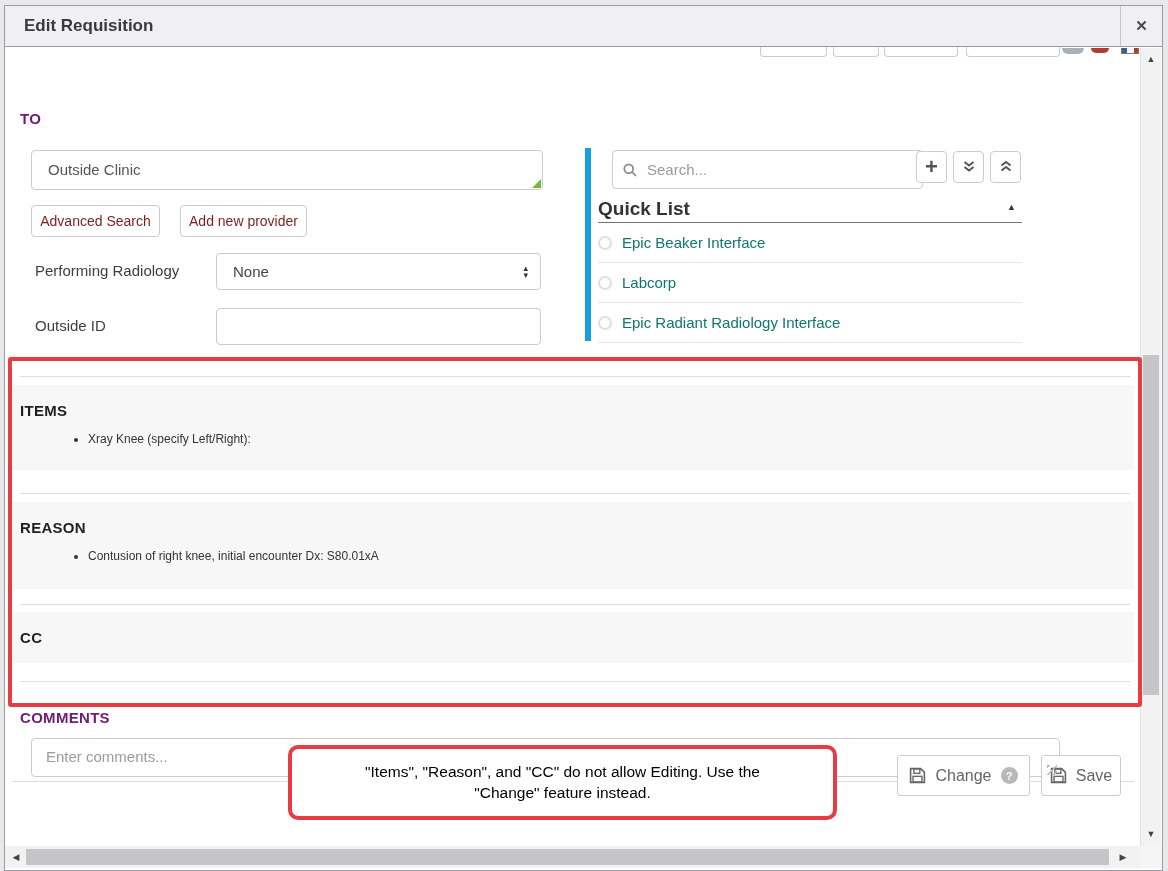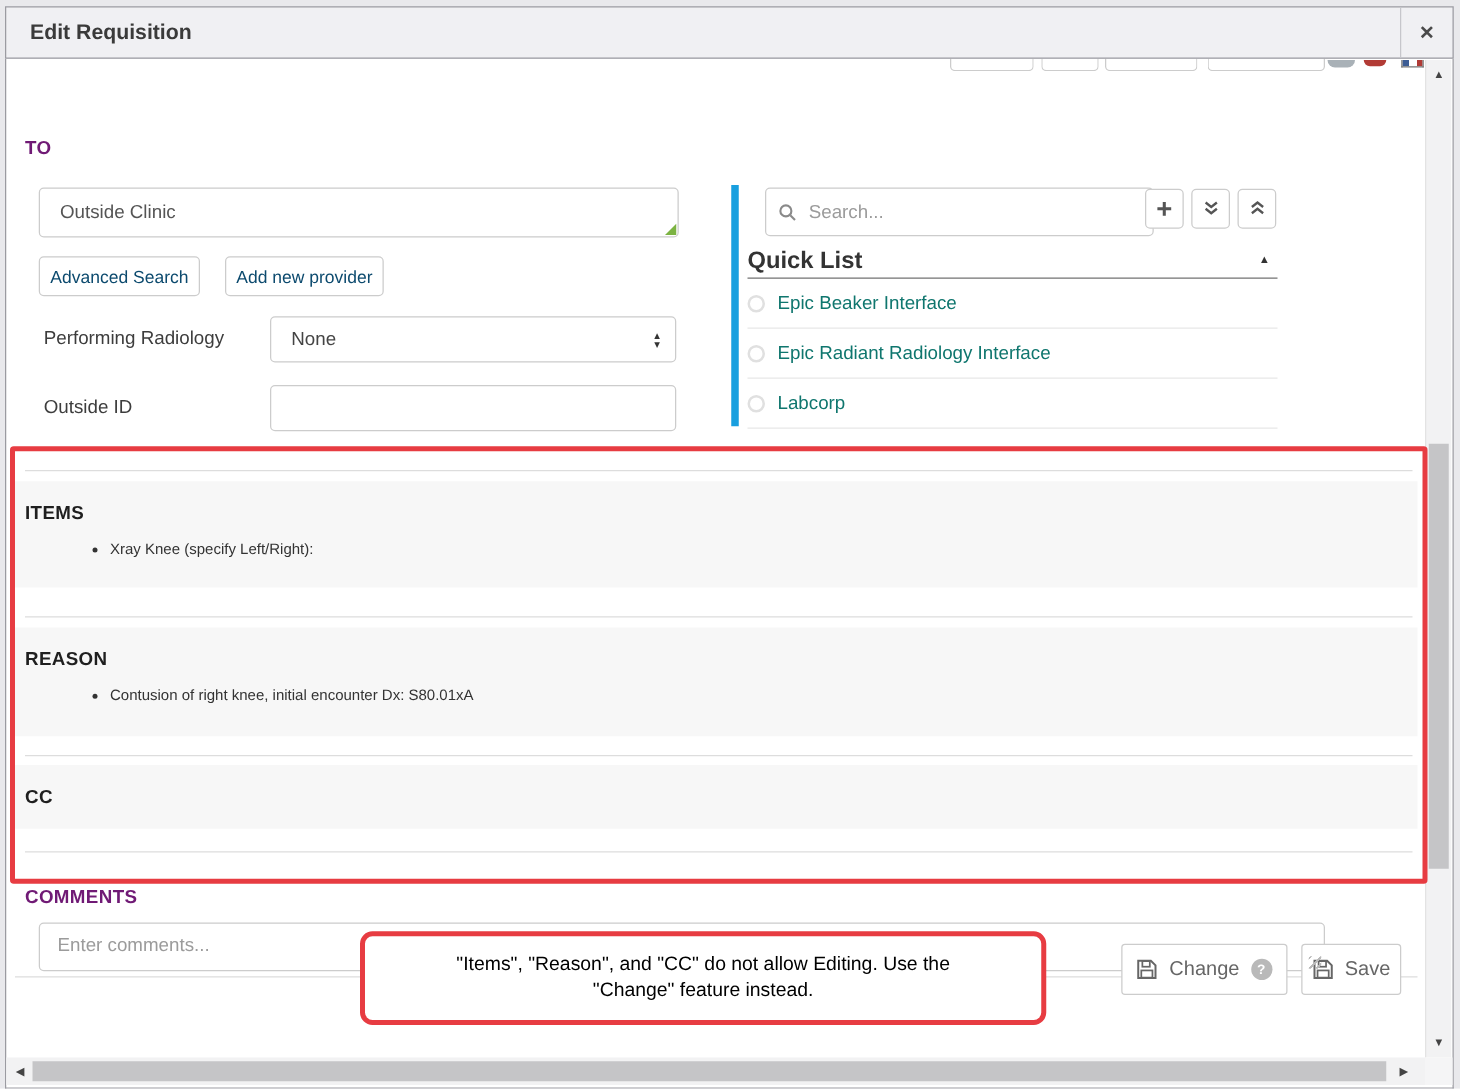--- a/index.html
+++ b/index.html
@@ -33,21 +33,21 @@
   #pgrid{position:absolute;left:1121px;top:48px;width:18px;height:6px;border:1px solid #777;border-top:none;
          box-sizing:border-box;background:linear-gradient(90deg,#3c5c94 0 5px,#fff 5px 12px,#b03a35 12px);z-index:1;}
   
   .section-label{position:absolute;font-size:15px;font-weight:bold;color:#701a75;letter-spacing:.3px;}
   #to-label{left:20px;top:110px;}
   .to-input{position:absolute;left:31px;top:150px;width:512px;height:40px;border:1px solid #ccc;
             border-radius:4px;box-sizing:border-box;background:#fff;cursor:text;}
   .to-input .val{position:absolute;left:16px;top:0;line-height:38px;font-size:15px;color:#555;}
   .to-grip{position:absolute;right:1px;bottom:1px;width:0;height:0;border-left:9px solid transparent;border-bottom:9px solid #7cb342;}
   .btn{position:absolute;height:32px;background:#fff;border:1px solid #ccc;border-radius:4px;box-sizing:border-box;
-       font-size:14px;color:#0c4a6e;display:flex;align-items:center;justify-content:center;cursor:pointer;}
+       font-size:14px;color:#7f1d1d;display:flex;align-items:center;justify-content:center;cursor:pointer;}
   #btn-advanced{left:31px;top:205px;width:129px;}
   #btn-addprov{left:180px;top:205px;width:127px;}
   .field-label{position:absolute;font-size:15px;color:#3d3d3d;}
   #pf-label{left:35px;top:262px;} #eid-label{left:35px;top:317px;}
   .select{position:absolute;left:216px;top:253px;width:325px;height:37px;border:1px solid #ccc;border-radius:4px;
           box-sizing:border-box;background:#fff;cursor:pointer;}
   .select .val{position:absolute;left:16px;line-height:35px;font-size:15px;color:#444;}
   .spinner{position:absolute;right:12px;top:50%;transform:translateY(-50%);display:flex;flex-direction:column;
            align-items:center;font-size:9px;line-height:7px;color:#333;}
   .input{position:absolute;border:1px solid #ccc;border-radius:4px;box-sizing:border-box;background:#fff;
@@ -162,25 +162,25 @@
     <span class="lbl">Quick List</span>
     <span class="ql-caret">▲</span>
   </div>
   <div class="ql-list">
     <div class="ql-row">
       <span class="radio"></span>
       <span class="itm">Epic Beaker Interface</span>
     </div>
     <div class="ql-row">
       <span class="radio"></span>
-      <span class="itm">Epic Radiant Radiology Interface</span>
+      <span class="itm">Labcorp</span>
     </div>
     <div class="ql-row">
       <span class="radio"></span>
-      <span class="itm">Labcorp</span>
+      <span class="itm">Epic Radiant Radiology Interface</span>
     </div>
   </div>
 
   <div class="hr" id="hr1"></div>
   <div class="sec" id="sec-items">
     <h4>ITEMS</h4>
     <ul>
       <li>Xray Knee (specify Left/Right):</li>
     </ul>
   </div>

